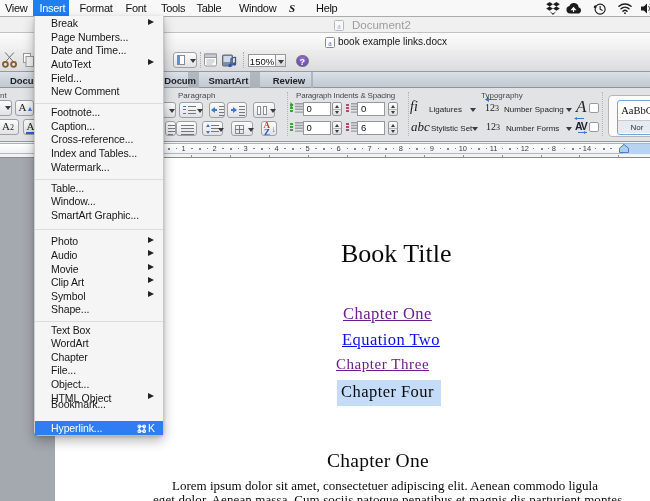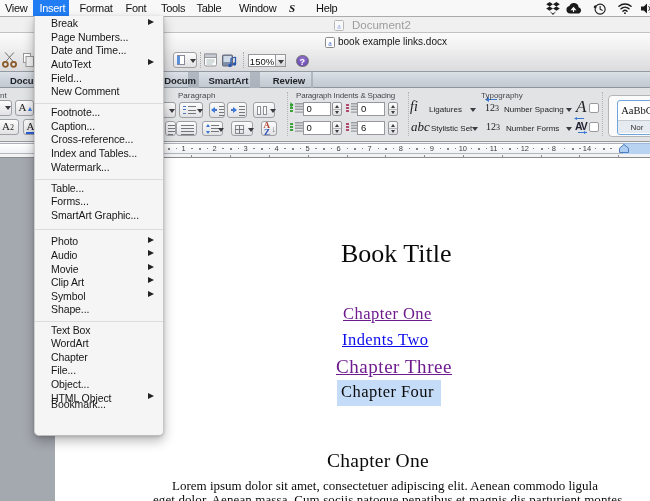--- a/index.html
+++ b/index.html
@@ -383,21 +383,21 @@
   <div class="it" style="top:55.5px">Field...</div>
   <div class="it" style="top:69.1px">New Comment</div>
   <div class="sep" style="top:87.4px"></div>
   <div class="it" style="top:89.8px">Footnote...</div>
   <div class="it" style="top:103.6px">Caption...</div>
   <div class="it" style="top:117.3px">Cross-reference...</div>
   <div class="it" style="top:131.1px">Index and Tables...</div>
   <div class="it" style="top:145px">Watermark...</div>
   <div class="sep" style="top:163px"></div>
   <div class="it" style="top:165.5px">Table...</div>
-  <div class="it" style="top:179.1px">Forms...</div>
+  <div class="it" style="top:179.1px">Window...</div>
   <div class="it" style="top:192.7px">SmartArt Graphic...</div>
   <div class="sep" style="top:212.7px"></div>
   <div class="it" style="top:219.3px">Photo</div>
     <div class="arr" style="top:220.5px"></div>
   <div class="it" style="top:232.9px">Audio</div>
     <div class="arr" style="top:234.1px"></div>
   <div class="it" style="top:246.5px">Movie</div>
     <div class="arr" style="top:247.7px"></div>
   <div class="it" style="top:260.1px">Clip Art</div>
     <div class="arr" style="top:261.3px"></div>
@@ -406,23 +406,34 @@
   <div class="it" style="top:287.3px">Shape...</div>
   <div class="sep" style="top:304.8px"></div>
   <div class="it" style="top:307.5px">Text Box</div>
   <div class="it" style="top:321.1px">WordArt</div>
   <div class="it" style="top:334.7px">Chapter</div>
   <div class="it" style="top:348.3px">File...</div>
   <div class="it" style="top:361.9px">Object...</div>
   <div class="it" style="top:375.5px">HTML Object</div>
     <div class="arr" style="top:376.7px"></div>
   <div class="it" style="top:382px">Bookmark...</div>
+  <div id="hyp">
+      <span class="it" style="top:1px;color:#fff">Hyperlink...</span>
+    <svg style="position:absolute;right:16.5px;top:2.5px" width="9.5" height="9.5" viewBox="0 0 11 11" fill="none" stroke="#fff" stroke-width="1.2">
+      <circle cx="2.7" cy="2.7" r="1.6"></circle>
+        <circle cx="8.3" cy="2.7" r="1.6"></circle>
+        <circle cx="2.7" cy="8.3" r="1.6"></circle>
+        <circle cx="8.3" cy="8.3" r="1.6"></circle>
+        <rect x="2.7" y="2.7" width="5.6" height="5.6"></rect>
+    </svg>
+    <span style="position:absolute;right:8px;top:1px;font-size:10.5px;color:#fff">K</span>
+  </div>
 </div>
 
 <div class="a ser" style="left:341px;top:239px;font-size:26px;z-index:2">Book Title</div>
 <div class="a" style="left:337px;top:379.5px;width:104px;height:26.5px;background:#c5dcf8;z-index:1"></div>
 <div class="a ser" style="left:343px;top:303.5px;font-size:16.5px;color:#6e1b8e;text-decoration:underline;letter-spacing:0.45px;z-index:2">Chapter One</div>
-<div class="a ser" style="left:342px;top:330px;font-size:16.5px;color:#0d0deb;text-decoration:underline;letter-spacing:0.45px;z-index:2">Indents Two</div>
-<div class="a ser" style="left:336px;top:355.5px;font-size:19px;color:#6e1b8e;text-decoration:underline;letter-spacing:0.55px;z-index:2">Chapter Three</div>
+<div class="a ser" style="left:342px;top:330px;font-size:16.5px;color:#0d0deb;text-decoration:underline;letter-spacing:0.45px;z-index:2">Equation Two</div>
+<div class="a ser" style="left:336px;top:355.5px;font-size:15px;color:#6e1b8e;text-decoration:underline;letter-spacing:0.55px;z-index:2">Chapter Three</div>
 <div class="a ser" style="left:341px;top:382px;font-size:16.5px;letter-spacing:0.45px;z-index:2">Chapter Four</div>
 <div class="a ser" style="left:327px;top:450px;font-size:19.5px;letter-spacing:0.25px;z-index:2">Chapter One</div>
 <div class="a ser" style="left:172px;top:478px;font-size:13px;z-index:2">Lorem ipsum dolor sit amet, consectetuer adipiscing elit.  Aenean commodo ligula</div>
 <div class="a ser" style="left:153px;top:491.5px;font-size:13px;letter-spacing:0.1px;z-index:2">eget dolor.  Aenean massa.  Cum sociis natoque penatibus et magnis dis parturient montes</div>
 
 </body></html>

